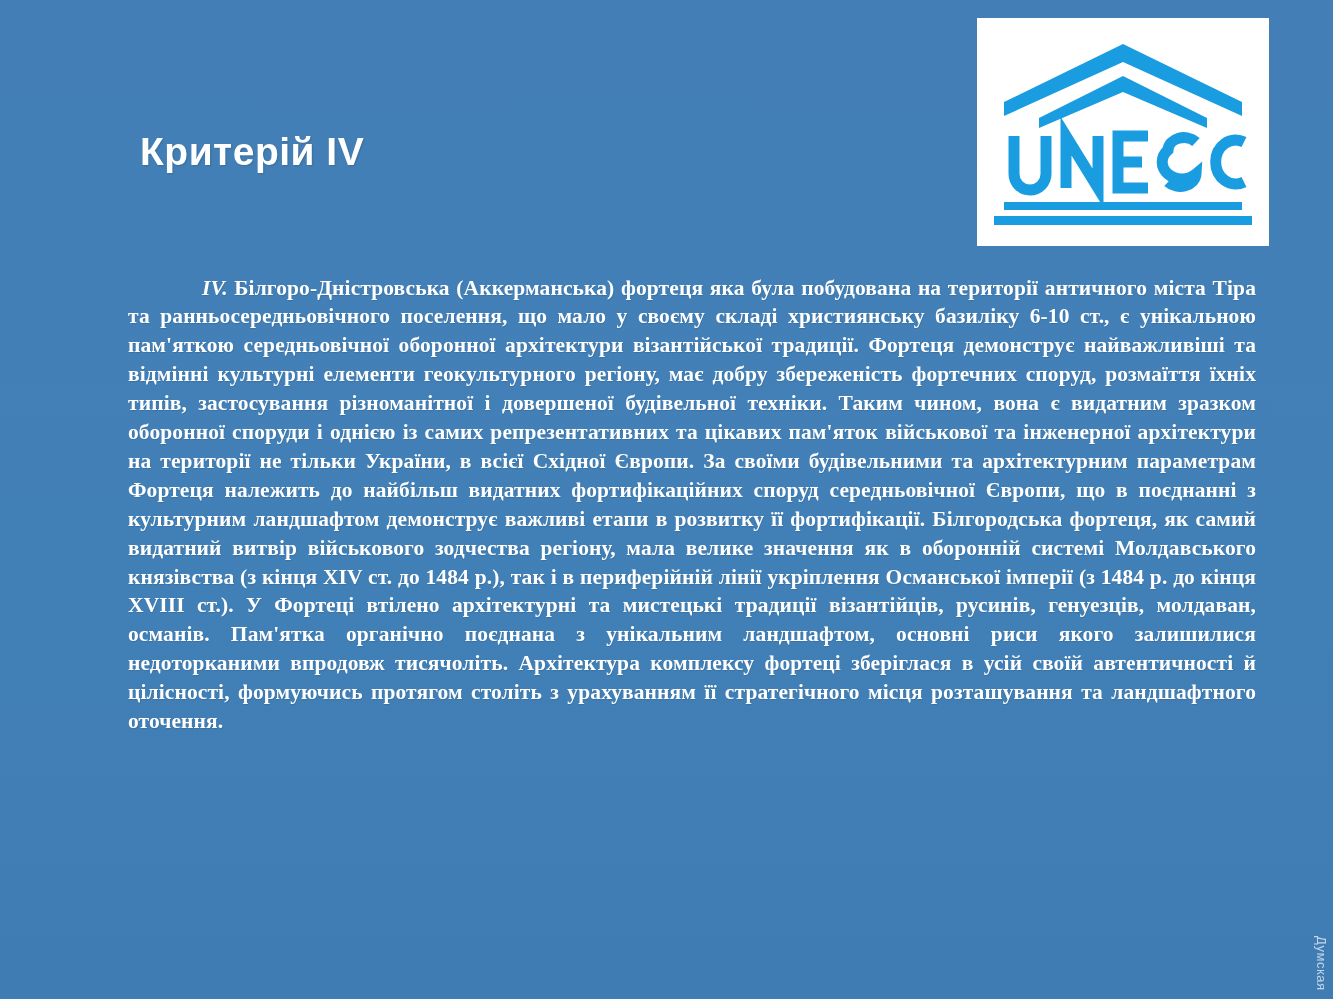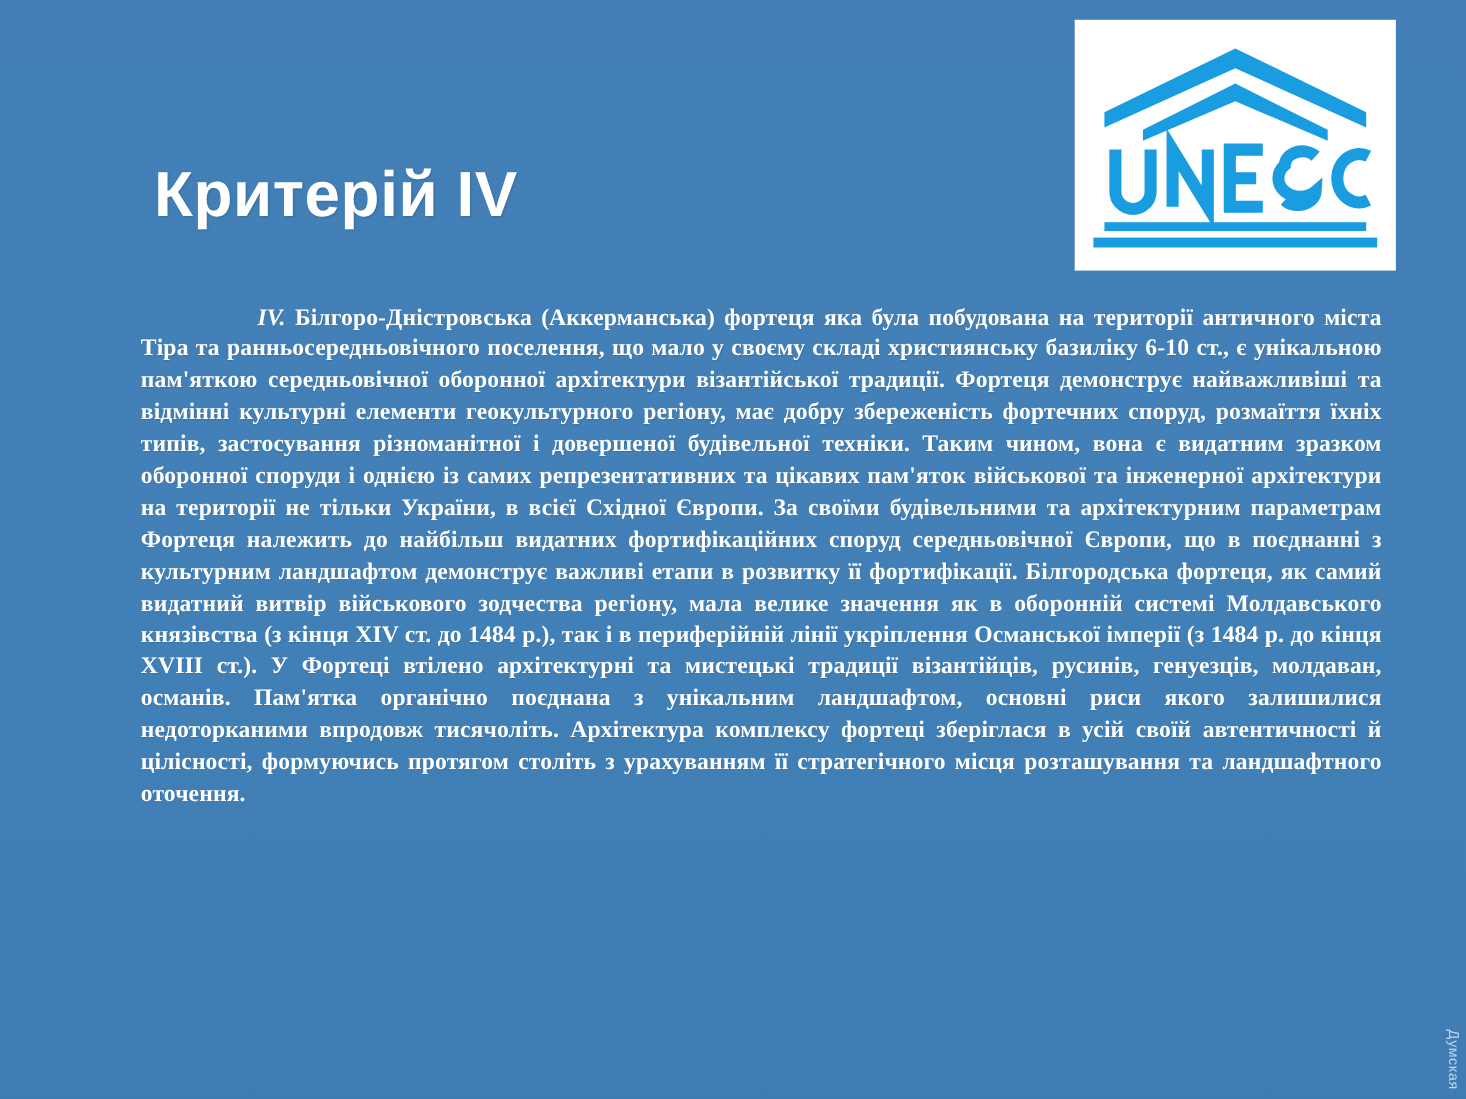--- a/index.html
+++ b/index.html
@@ -18,21 +18,21 @@
   .slide {
     position: absolute;
     inset: 0;
     background: linear-gradient(180deg, #437fb6 0%, #4180b7 60%, #3f7cb3 100%);
   }
   .title {
     position: absolute;
     left: 140px;
     top: 104px;
     font-family: "Liberation Sans", sans-serif;
-    font-size: 58px;
+    font-size: 39px;
     font-weight: 700;
     color: #ffffff;
     letter-spacing: 0.5px;
     text-shadow: 1px 1px 2px rgba(0,0,0,0.15);
     white-space: nowrap;
   }
   .logo-box {
     position: absolute;
     right: 64px;
     top: 18px;
@@ -56,21 +56,20 @@
     font-size: 21.5px;
     line-height: 1.345;
     text-align: justify;
     text-indent: 74px;
     text-shadow: 0.5px 0.5px 1px rgba(0,0,0,0.12);
     font-weight: 600;
     letter-spacing: 0.1px;
   }
   .body-text .lead {
     font-style: italic;
-    margin-left: 32px;
   }
   .watermark {
     position: absolute;
     right: 4px;
     bottom: 8px;
     font-family: "Liberation Sans", sans-serif;
     font-size: 13px;
     color: #d8e5f0;
     opacity: 0.85;
     writing-mode: vertical-rl;

